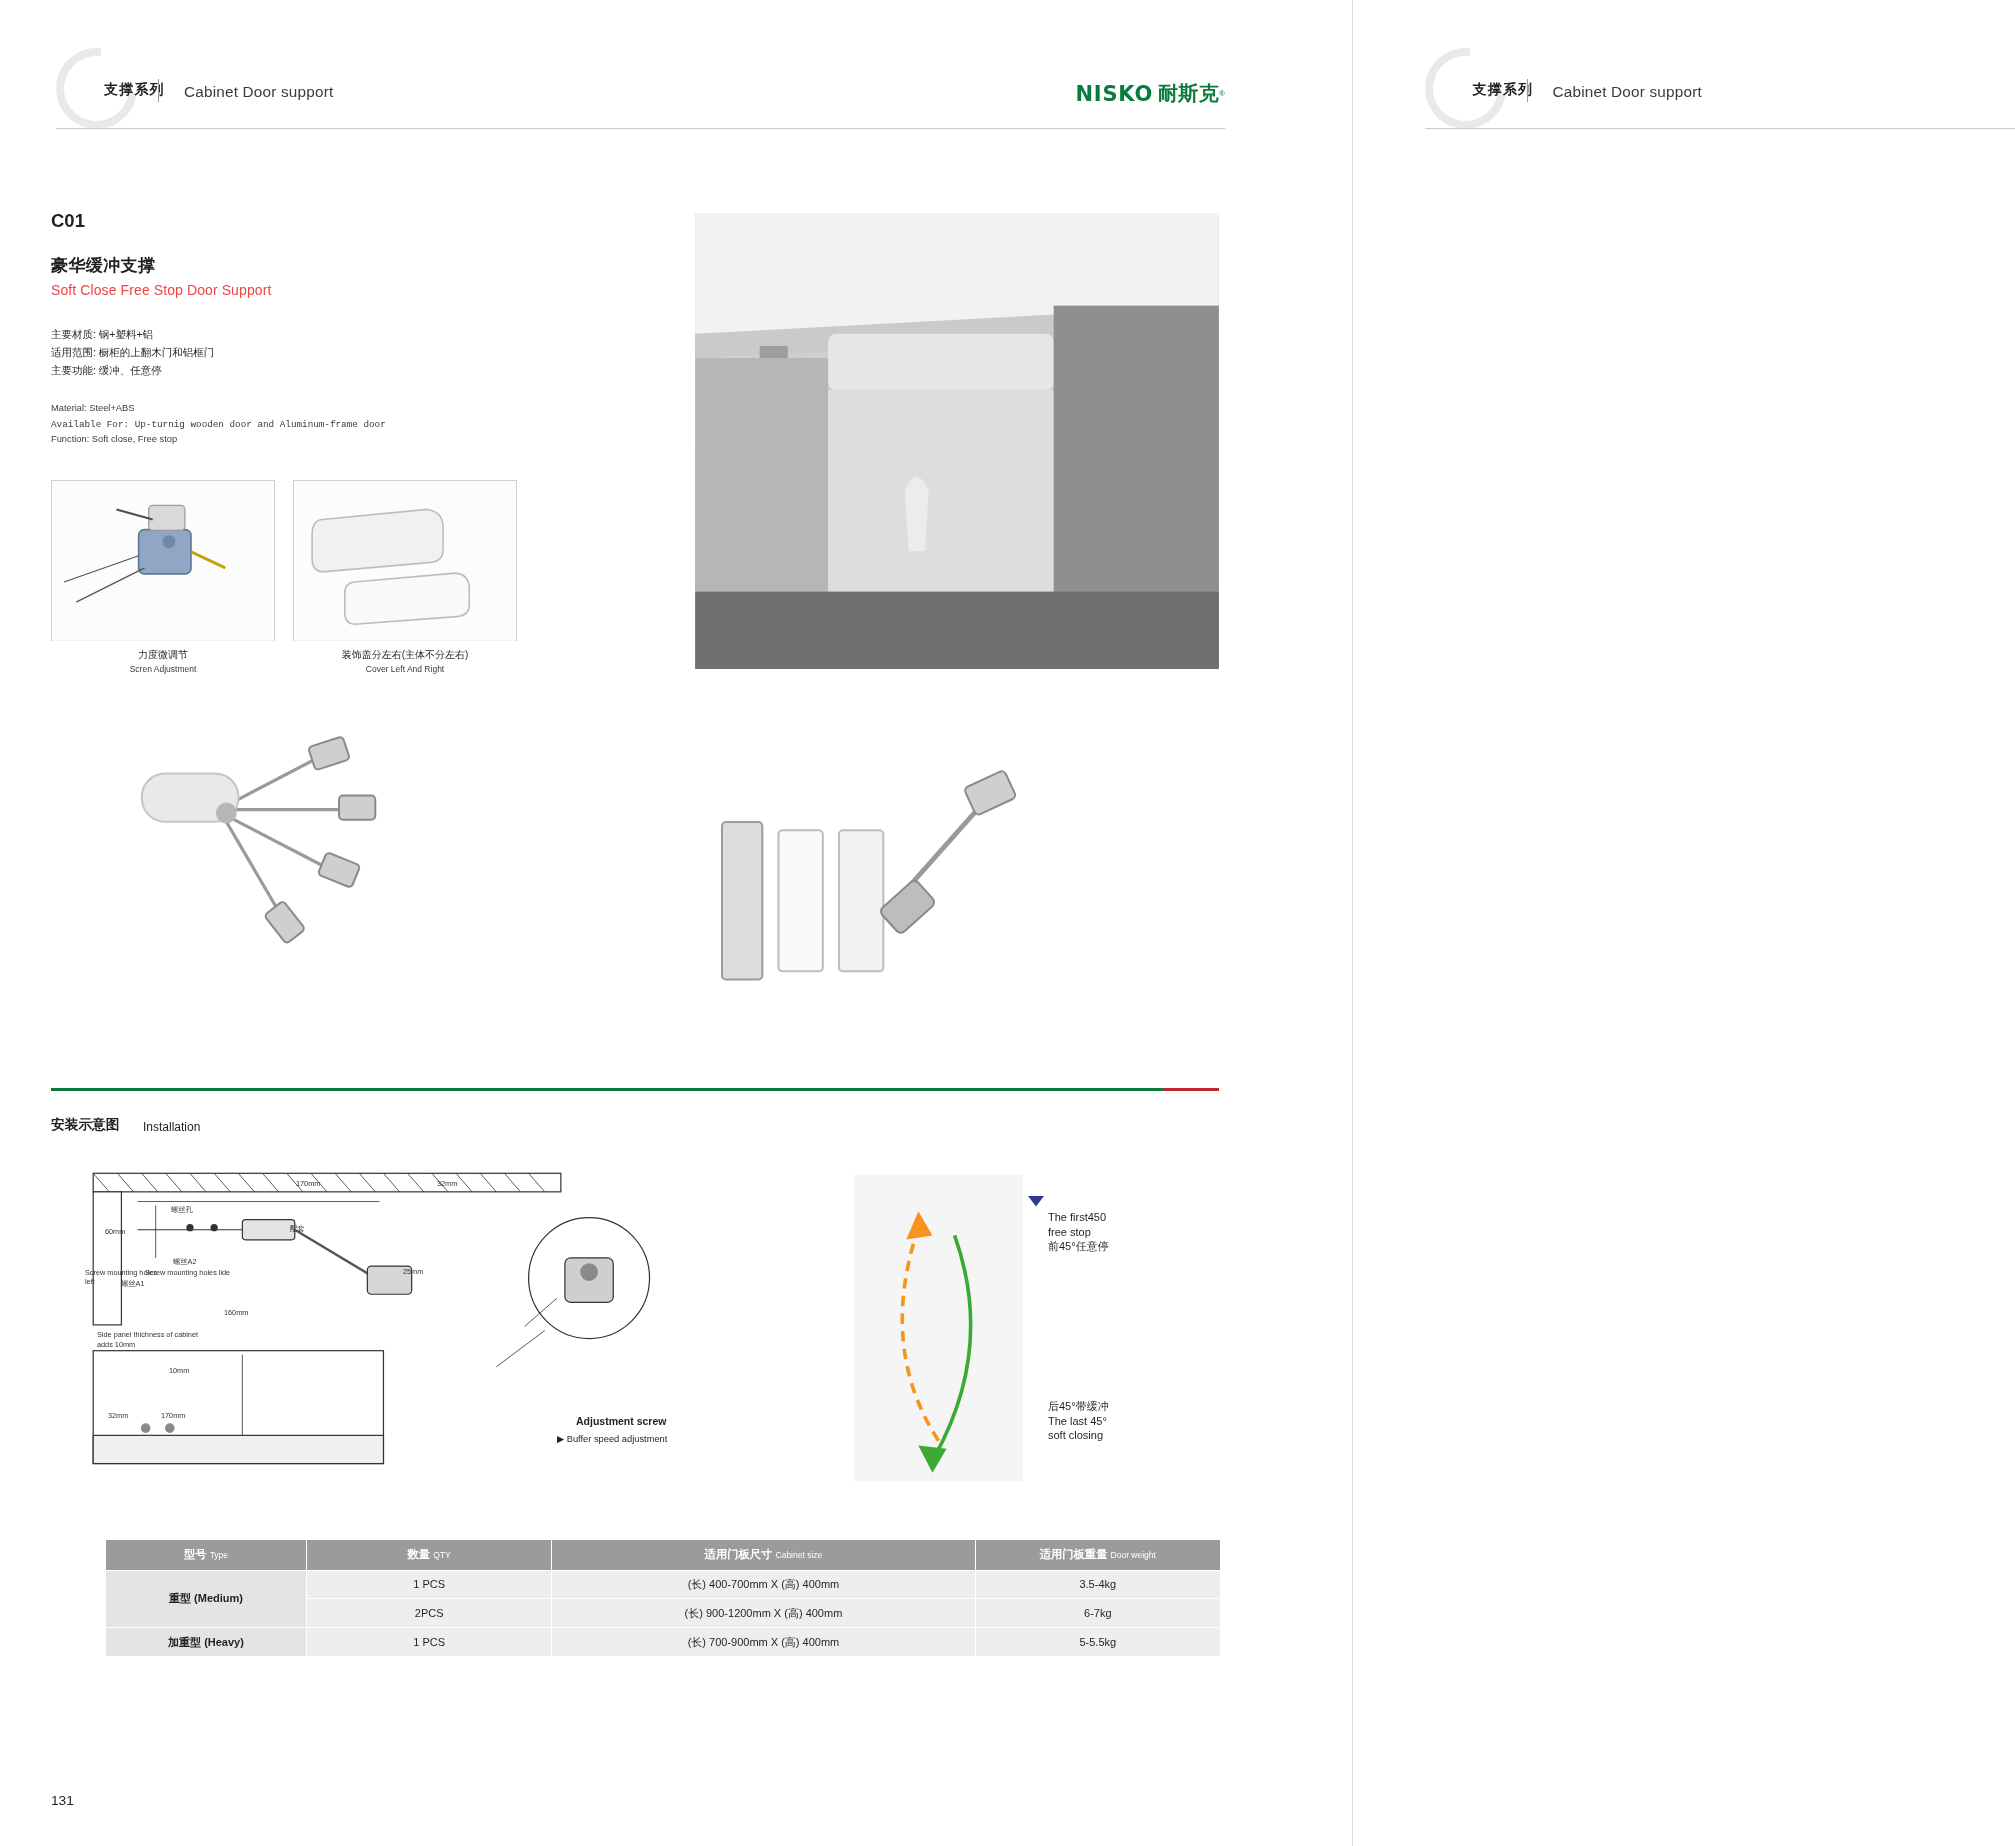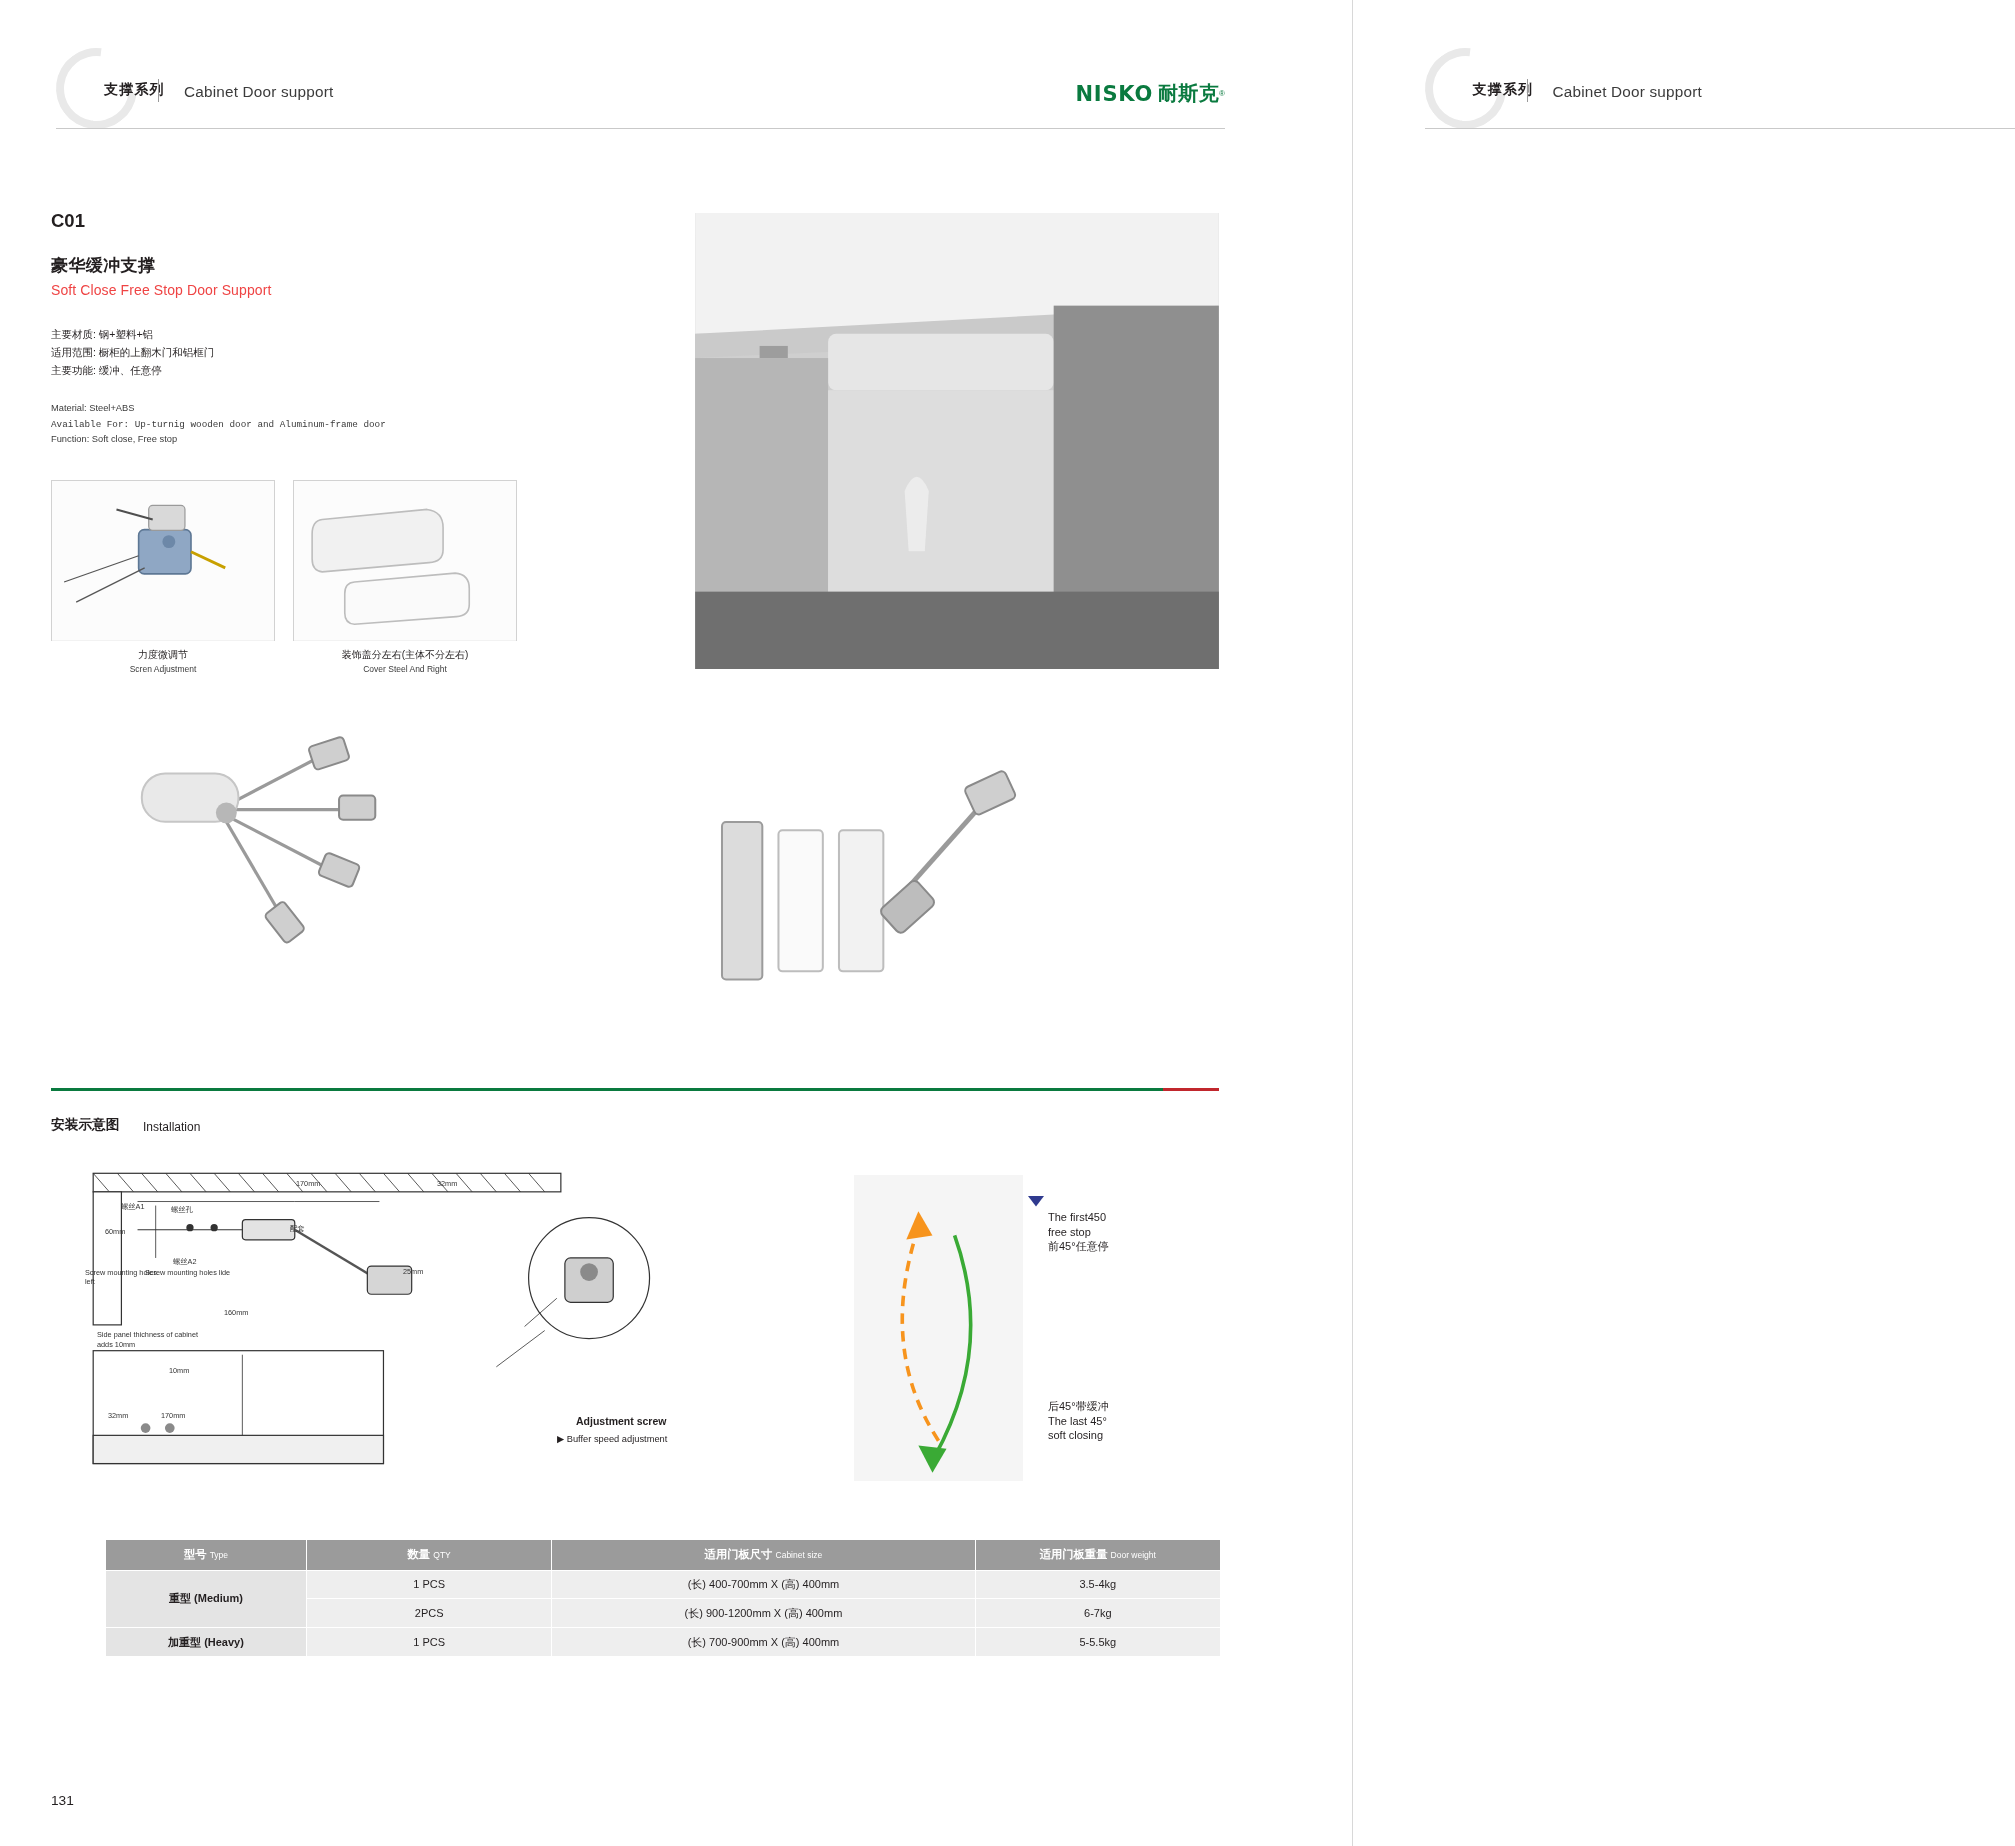--- a/index.html
+++ b/index.html
@@ -164,21 +164,21 @@
     <div class="cap-en" style="left:51px; top:664px; width:224px;">Scren Adjustment</div>
 
     <div class="thumb-box" style="left:293px; top:480px; width:224px; height:161px;">
       <svg width="222" height="160" viewBox="0 0 551 396">
         <rect width="551" height="396" fill="#fcfcfc"></rect>
         <path d="M70 95 L330 70 q40 5 40 45 l0 55 q0 30 -35 32 L70 225 q-25 -3 -25 -32 l0 -62 q0 -33 25 -36z" fill="#f1f1f1" stroke="#bdbdbd" stroke-width="4"></path>
         <path d="M150 250 L400 228 q35 3 35 38 l0 40 q0 28 -32 30 L150 355 q-24 -2 -24 -28 l0 -48 q0 -27 24 -29z" fill="#fafafa" stroke="#bdbdbd" stroke-width="4"></path>
       </svg>
     </div>
     <div class="cap-cn" style="left:285px; top:648px; width:240px;">装饰盖分左右(主体不分左右)</div>
-    <div class="cap-en" style="left:285px; top:664px; width:240px;">Cover Steel And Right</div>
+    <div class="cap-en" style="left:285px; top:664px; width:240px;">Cover Left And Right</div>
 
     <div class="photo" style="left:93px; top:709px; width:476px; height:322px;">
       <svg width="476" height="322" viewBox="0 0 1180 800">
         <g stroke="#9a9a9a" stroke-width="8" fill="none">
           <path d="M330 240 L560 120"></path>
             <path d="M330 250 L620 250"></path>
           <path d="M330 265 L590 400"></path>
             <path d="M330 280 L470 520"></path>
         </g>
         <rect x="120" y="160" width="240" height="120" rx="58" fill="#e9e9e9" stroke="#c6c6c6" stroke-width="5"></rect>
@@ -241,21 +241,21 @@
     <div class="dim" style="left:437px; top:1179px;">32mm</div>
     <div class="dim" style="left:105px; top:1227px;">60mm</div>
     <div class="dim" style="left:403px; top:1267px;">25mm</div>
     <div class="dim" style="left:224px; top:1308px;">160mm</div>
     <div class="dim" style="left:169px; top:1366px;">10mm</div>
     <div class="dim" style="left:108px; top:1411px;">32mm</div>
     <div class="dim" style="left:161px; top:1411px;">170mm</div>
 
     <div class="dim" style="left:171px; top:1205px;">螺丝孔</div>
     <div class="dim" style="left:290px; top:1205px;margin-top:19px;">配套</div>
-    <div class="dim" style="left:121px; top:1202px;">螺丝A1</div>
+    <div class="dim" style="left:121px; top:1279px;">螺丝A1</div>
     <div class="dim" style="left:85px; top:1269px; width:81px; line-height:8.9px;">Screw mounting holes left</div>
     <div class="dim" style="left:173px; top:1257px;">螺丝A2</div>
     <div class="dim" style="left:145px; top:1269px; width:93px; line-height:8.9px;">Screw mounting holes lide</div>
     <div class="dim" style="left:97px; top:1330px; width:117px; line-height:9.7px;">Side panel thichness of cabinet adds 10mm</div>
 
     <div class="lbl-b" style="left:576px; top:1415px;">Adjustment screw</div>
     <div class="lbl" style="left:557px; top:1433px; font-size:9.3px;">▶ Buffer speed adjustment</div>
 
     <div class="photo" style="left:854px; top:1175px; width:169px; height:306px; background:#f7f7f7;">
       <svg width="169" height="306" viewBox="0 0 420 760">

